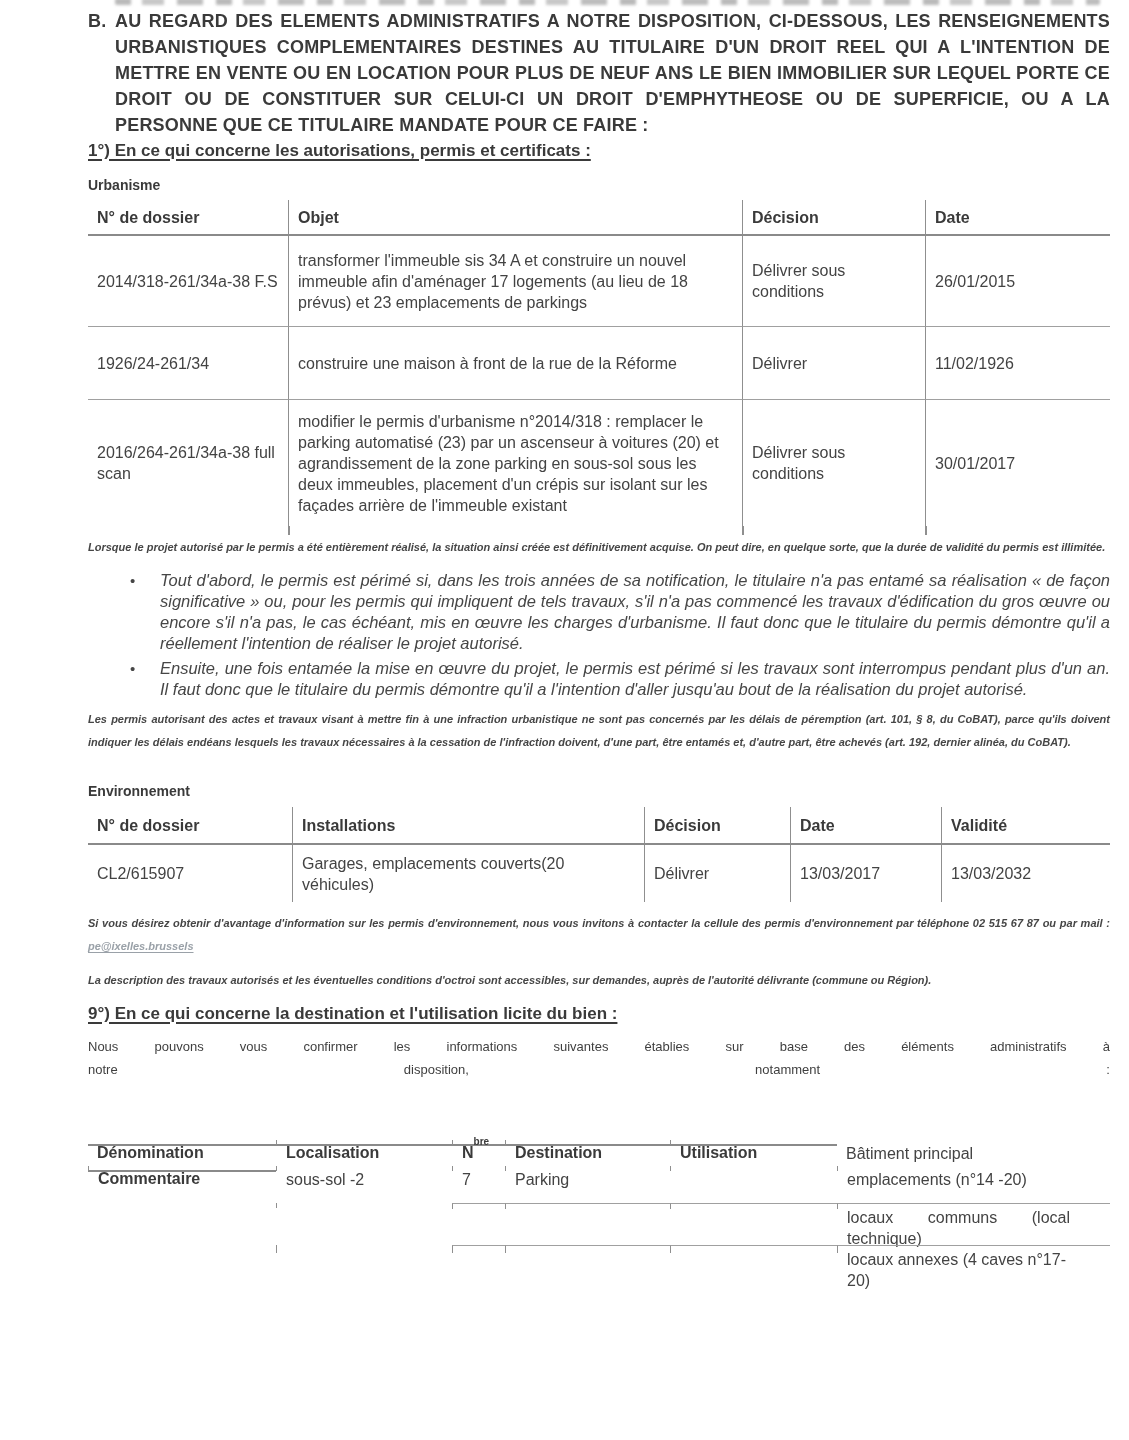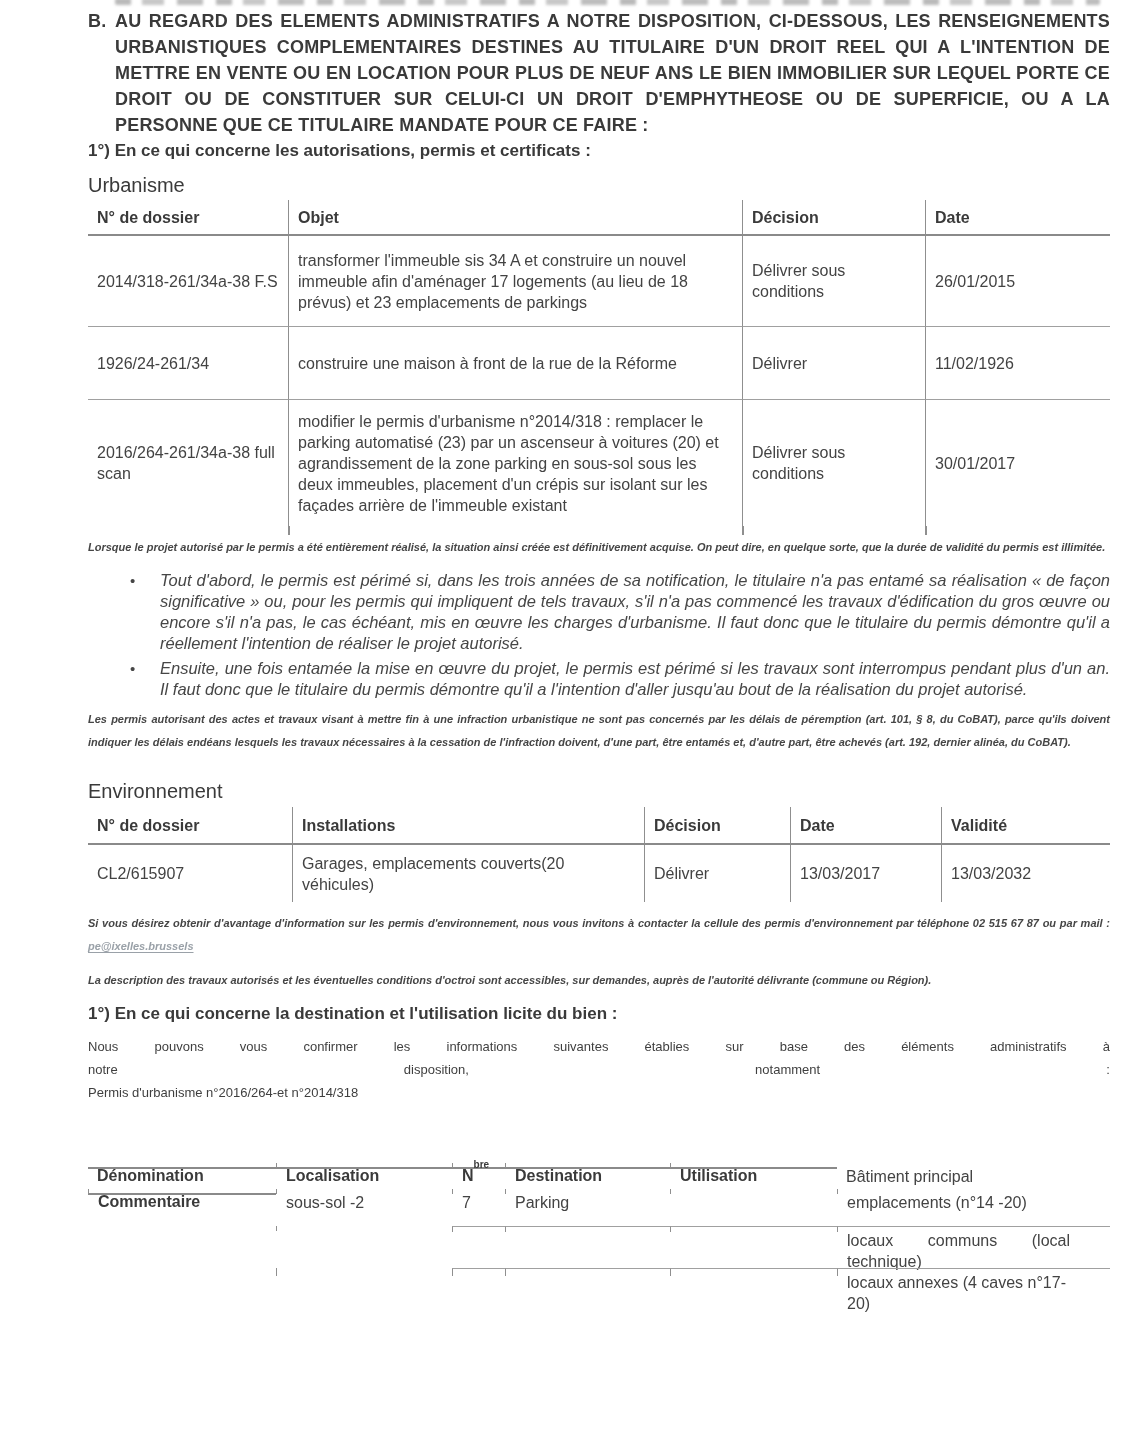--- a/index.html
+++ b/index.html
@@ -21,25 +21,25 @@
   }
 
   
   .hdr{display:flex;font-weight:bold;font-size:18px;line-height:26px;letter-spacing:.2px;color:#3a3a3a;}
   .hdr-label{width:27px;flex:0 0 27px;}
   .hdr-text{flex:1;text-align:justify;}
 
   
   .sec-heading{
     font-weight:bold;font-size:17px;line-height:22px;color:#3a3a3a;
-    text-decoration-thickness:1.5px;text-underline-offset:3px;
+    text-decoration:underline;text-decoration-thickness:1.5px;text-underline-offset:3px;
     margin-top:2px;
   }
   .sec-heading.second{margin-top:8px;}
-  .tbl-title{font-weight:normal;font-size:20px;line-height:22px;color:#3a3a3a;margin-top:12px;}
+  .tbl-title{font-weight:bold;font-size:14px;line-height:22px;color:#3a3a3a;margin-top:12px;}
   .tbl-title.env{margin-top:26px;}
 
   
   .tbl{position:relative;font-size:16px;color:#434343;}
   .grid{display:grid;}
   .t1{grid-template-columns:200px 454px 183px 185px;grid-template-rows:36px 90px 73px 127px;margin-top:4px;}
   .t2{grid-template-columns:204px 352px 146px 151px 169px;grid-template-rows:38px 57px;margin-top:5px;}
   .t3{grid-template-columns:188px 176px 53px 165px 167px 273px;grid-template-rows:26px 37px 42px 53px;margin-top:14px;}
   .cell{display:flex;align-items:center;box-sizing:border-box;padding:4px 10px 4px 9px;line-height:21px;}
   .t3 .cell{align-items:flex-start;padding:3px 8px 2px 9px;line-height:21px;margin-top:45px;}
@@ -128,31 +128,30 @@
       <div class="cell bl">Garages, emplacements couverts(20 véhicules)</div>
       <div class="cell bl">Délivrer</div>
       <div class="cell bl">13/03/2017</div>
       <div class="cell bl">13/03/2032</div>
     </div>
   </div>
 
   <p class="ital"><span>Si vous désirez obtenir d'avantage d'information sur les permis d'environnement, nous vous invitons à contacter la cellule des permis d'environnement par téléphone 02 515 67 87 ou par mail : </span><a class="mail" href="#">pe@ixelles.brussels</a></p>
   <p class="ital">La description des travaux autorisés et les éventuelles conditions d'octroi sont accessibles, sur demandes, auprès de l'autorité délivrante (commune ou Région).</p>
 
-  <div class="sec-heading second">1°) En ce qui concerne la destination et l'utilisation licite du bien :</div>
+  <div class="sec-heading second">9°) En ce qui concerne la destination et l'utilisation licite du bien :</div>
 
   <div class="para">
     <div class="l1">Nous pouvons vous confirmer les informations suivantes établies sur base des éléments administratifs à</div>
     <div class="l2">
       <span>notre</span>
       <span>disposition,</span>
       <span>notamment</span>
       <span>:</span>
     </div>
-    <div class="l3">Permis d'urbanisme n°2016/264-et n°2014/318</div>
   </div>
 
   <div class="tbl">
     <div class="grid t3">
       <div class="cell head">Dénomination</div>
       <div class="cell head bl">Localisation</div>
       <div class="cell head bl">
           <span>N</span>
           <sup>bre</sup>
         </div>

